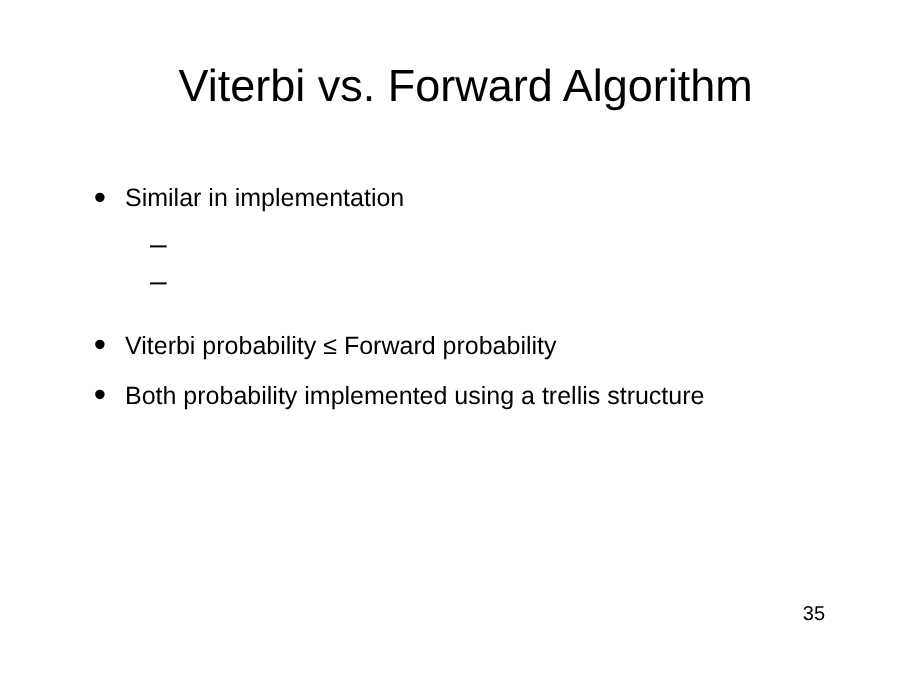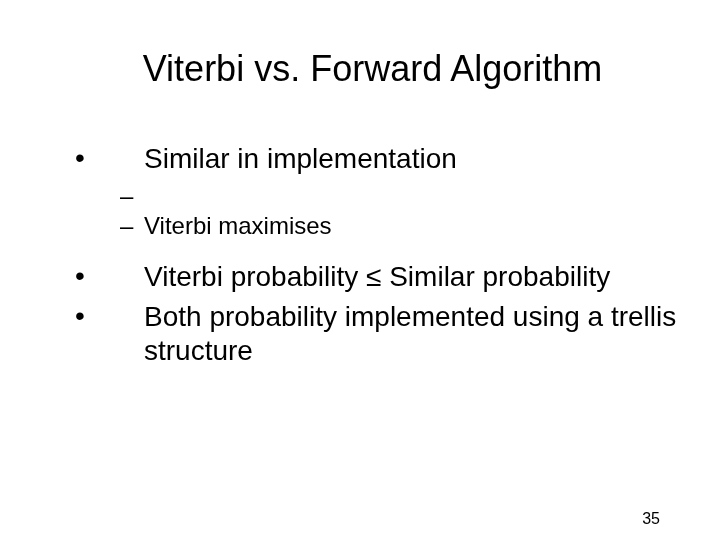--- a/index.html
+++ b/index.html
@@ -37,24 +37,23 @@
       margin-bottom: 6px;
     }
     .bullet-dot {
       font-size: 28px;
       line-height: 32px;
       width: 40px;
       text-align: center;
       flex-shrink: 0;
     }
     .bullet-text {
-      font-size: 28px;
+      font-size: 20px;
       line-height: 34px;
       flex: 1;
-      margin-left: 44px;
     }
     .sub-item {
       display: flex;
       align-items: flex-start;
       padding-left: 60px;
       margin-bottom: 2px;
     }
     .sub-dash {
       font-size: 24px;
       line-height: 28px;
@@ -64,21 +63,21 @@
     .sub-text {
       font-size: 24px;
       line-height: 28px;
       flex: 1;
     }
     .gap {
       height: 18px;
     }
     .page-number {
       position: absolute;
-      bottom: 12px;
+      bottom: 39px;
       right: 60px;
       font-size: 16px;
       color: #000000;
     }
   </style>
 </head>
 <body>
 
 <div class="slide">
   <h1 class="title">Viterbi vs. Forward Algorithm</h1>
@@ -87,28 +86,27 @@
 
     <div class="bullet-item">
       <span class="bullet-dot">•</span>
       <span class="bullet-text">Similar in implementation</span>
     </div>
     <div class="sub-item">
       <span class="sub-dash">–</span>
     </div>
     <div class="sub-item">
       <span class="sub-dash">–</span>
-      <span class="sub-text">Viterbi maximises</span>
     </div>
 
     <div class="gap"></div>
 
     <div class="bullet-item">
       <span class="bullet-dot">•</span>
-      <span class="bullet-text">Viterbi probability ≤ Similar probability</span>
+      <span class="bullet-text">Viterbi probability ≤ Forward probability</span>
     </div>
 
     <div class="bullet-item">
       <span class="bullet-dot">•</span>
       <span class="bullet-text">Both probability implemented using a trellis structure</span>
     </div>
 
   </div>
 
   <div class="page-number">35</div>

